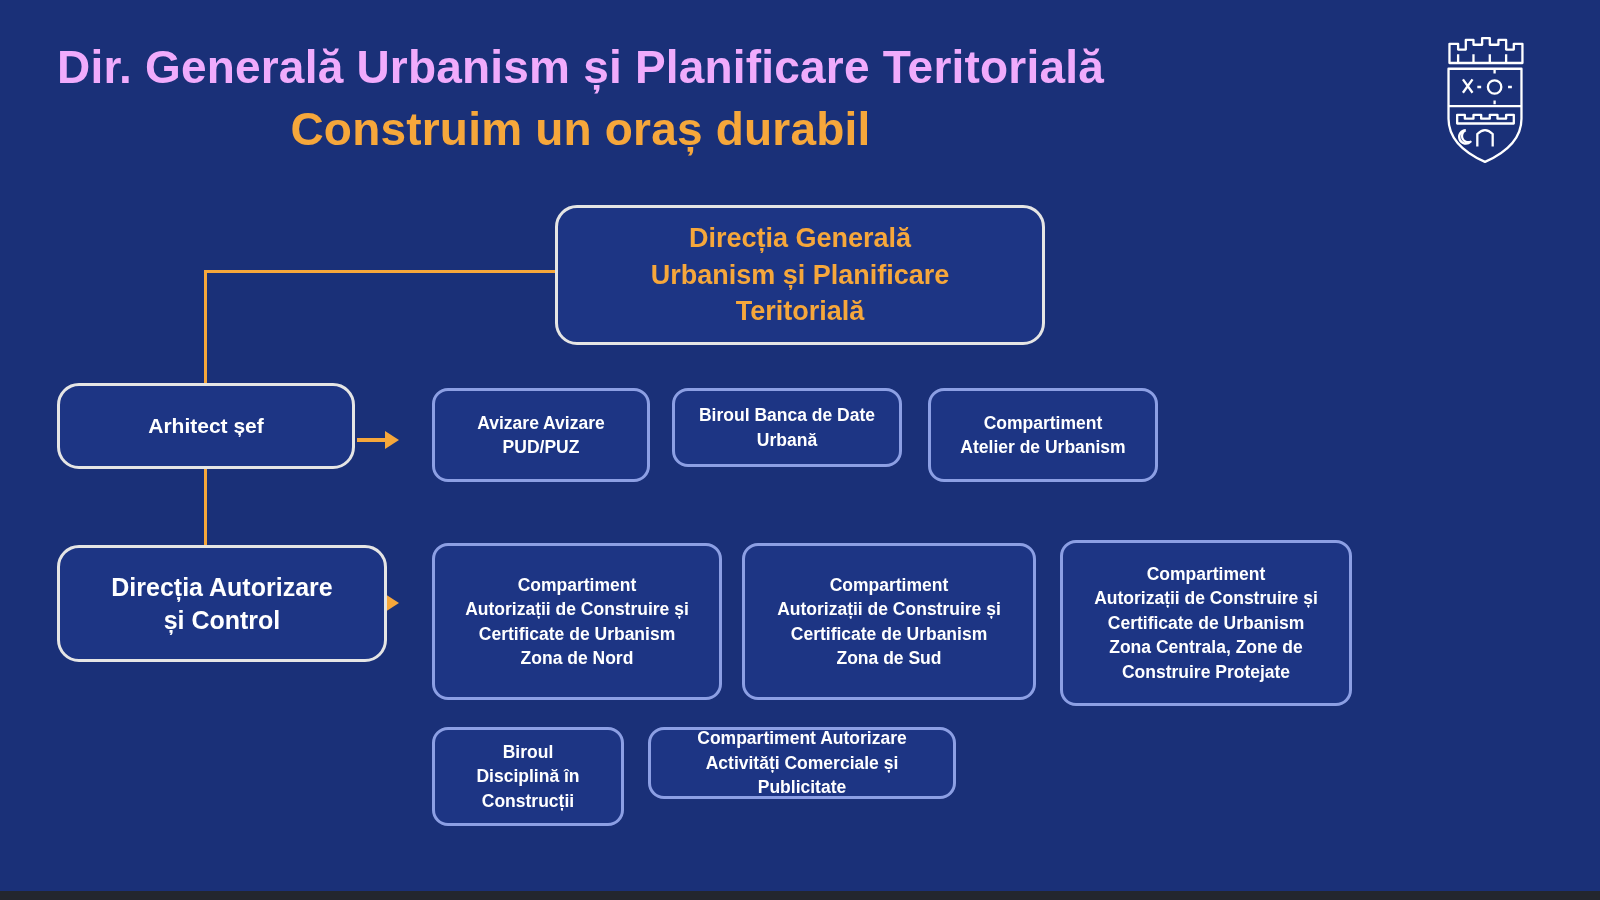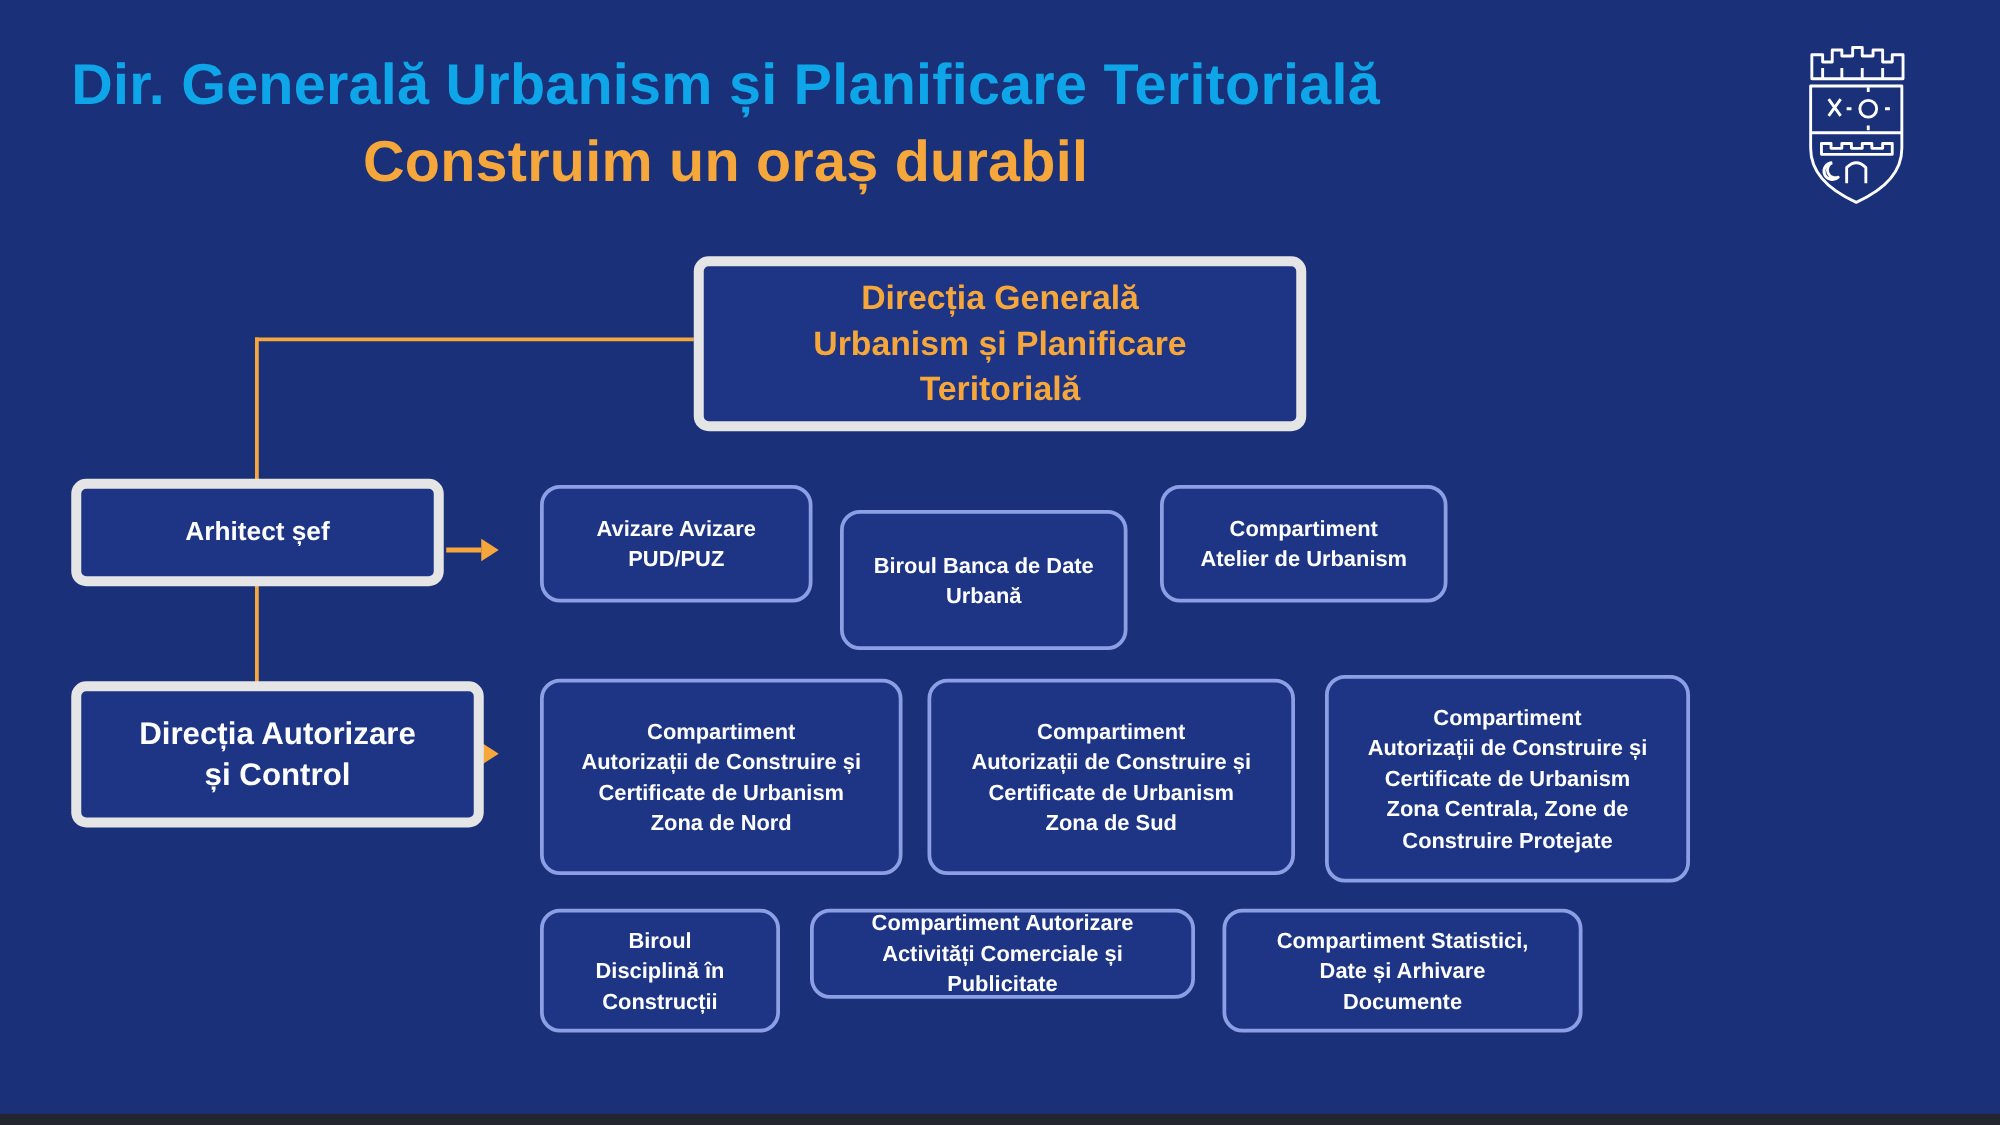--- a/index.html
+++ b/index.html
@@ -19,21 +19,21 @@
   
   #header {
     position: absolute;
     left: 57px;
     top: 36px;
   }
   #header h1 {
     margin: 0;
     font-size: 46px;
     font-weight: 800;
-    color: #0ea5e9;
+    color: #f0abfc;
     line-height: 1.35;
     letter-spacing: 0.2px;
   }
   #header h2 {
     margin: 0;
     font-size: 46px;
     font-weight: 800;
     color: #F6A73B;
     line-height: 1.35;
     letter-spacing: 0.2px;
@@ -78,22 +78,22 @@
     position: absolute;
     display: flex;
     align-items: center;
     justify-content: center;
     text-align: center;
     background: #1D3584;
     z-index: 2;
     box-sizing: border-box;
   }
   .box-orange {
-    border: 8px solid #e5e5e5;
-    border-radius: 12px;
+    border: 3px solid #e5e5e5;
+    border-radius: 22px;
   }
   .box-blue {
     border: 3px solid #8C9FE4;
     border-radius: 16px;
   }
   .box-text {
     white-space: pre-line;
     font-weight: 700;
     color: #FFFFFF;
     line-height: 1.4;
@@ -165,21 +165,21 @@
   </div>
 
   <div class="box box-orange" style="left:57px; top:383px; width:298px; height:86px;justify-content:center;">
     <span class="box-text fs-head1">Arhitect șef</span>
   </div>
 
   <div class="box box-blue" style="left:432px; top:388px; width:218px; height:94px;">
     <span class="box-text fs-child">Avizare Avizare
 PUD/PUZ</span>
   </div>
-  <div class="box box-blue" style="left:672px; top:388px; width:230px; height:112px;margin-top:20px;">
+  <div class="box box-blue" style="left:672px; top:388px; width:230px; height:79px;">
     <span class="box-text fs-child">Biroul Banca de Date
 Urbană</span>
   </div>
   <div class="box box-blue" style="left:928px; top:388px; width:230px; height:94px;">
     <span class="box-text fs-child">Compartiment
 Atelier de Urbanism</span>
   </div>
 
   <div class="box box-orange" style="left:57px; top:545px; width:330px; height:117px;">
     <span class="box-text fs-head2">Direcția Autorizare
@@ -209,21 +209,16 @@
   <div class="box box-blue" style="left:432px; top:727px; width:192px; height:99px;">
     <span class="box-text fs-child">Biroul
 Disciplină în
 Construcții</span>
   </div>
   <div class="box box-blue" style="left:648px; top:727px; width:308px; height:72px;">
     <span class="box-text fs-child">Compartiment Autorizare
 Activități Comerciale și
 Publicitate</span>
   </div>
-  <div class="box box-blue" style="left:978px; top:727px; width:288px; height:99px;">
-    <span class="box-text fs-child">Compartiment Statistici,
-Date și Arhivare
-Documente</span>
-  </div>
 
   <div id="bottom-strip"></div>
 
 </div>
 
 </body></html>

